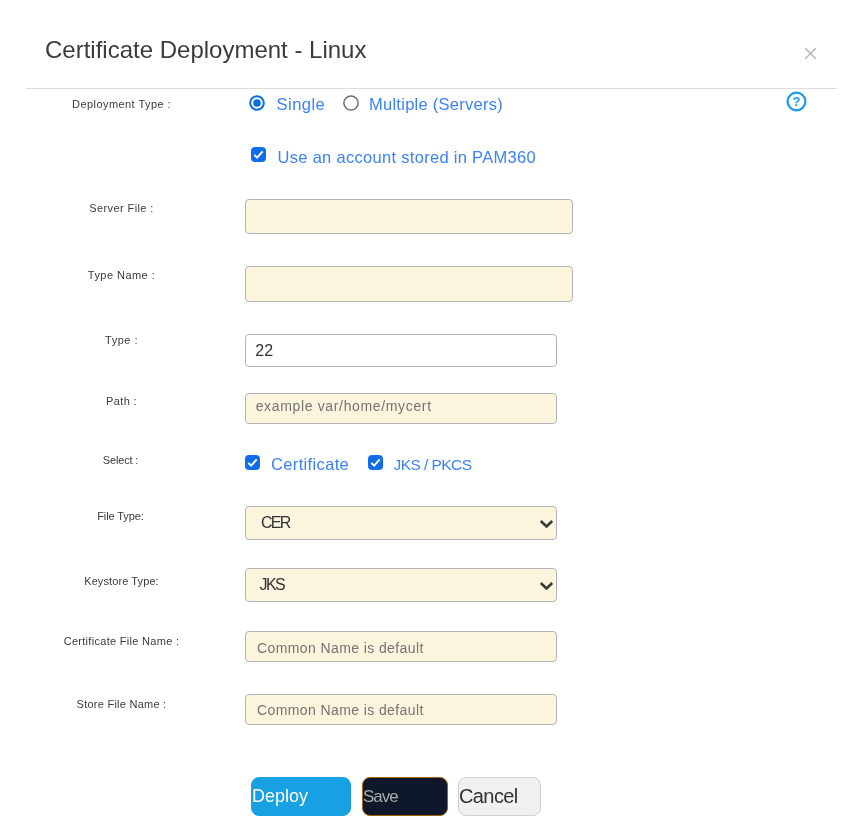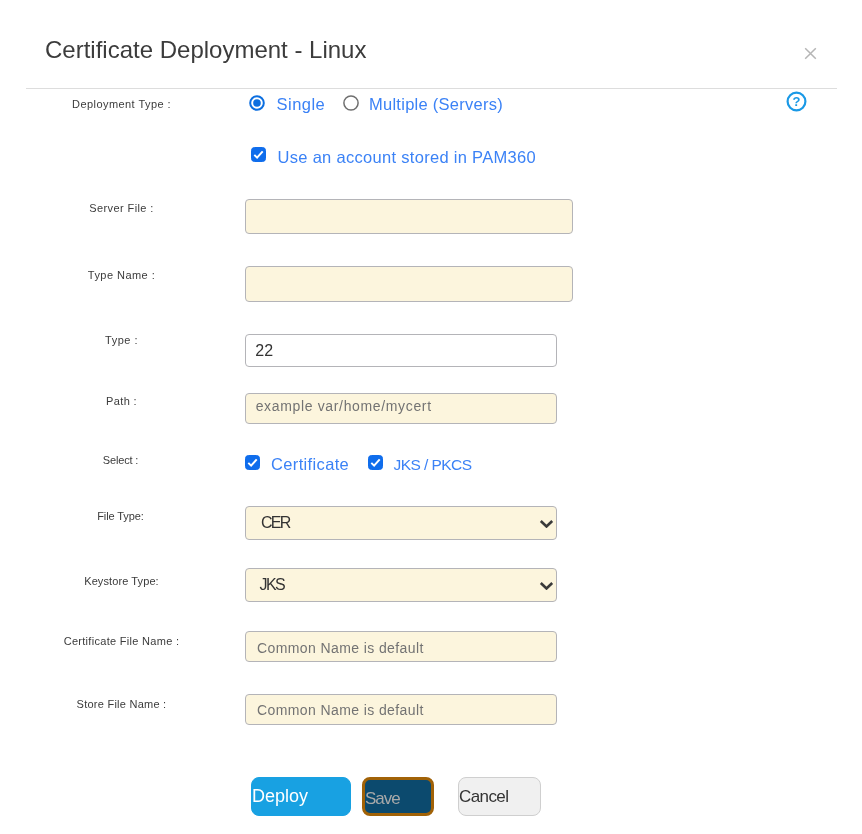--- a/index.html
+++ b/index.html
@@ -86,14 +86,14 @@
 
 <div class="label" style="top:633.4px;letter-spacing:0.3px">Certificate File Name :</div>
 <div class="field" style="left:245px;top:631px;width:312px;height:31px"></div>
 <div class="ph" style="left:257px;top:640.3px;letter-spacing:0.4px">Common Name is default</div>
 
 <div class="label" style="top:695.7px;letter-spacing:0.25px">Store File Name :</div>
 <div class="field" style="left:245px;top:694px;width:312px;height:31px"></div>
 <div class="ph" style="left:257px;top:702.3px;letter-spacing:0.4px">Common Name is default</div>
 
 <div class="btn" style="left:251px;width:100px;background:#18a1e2;color:#fff;border:1px solid #18a1e2">Deploy</div>
-<div class="btn" style="left:362px;width:72px;background:#0c4a6e;color:#a9a9a9;border:3px solid #a16207;font-size:17px;letter-spacing:-1px">Save</div>
-<div class="btn" style="left:458px;width:83px;background:#f0f0f0;color:#333;border:1px solid #cfcfcf;font-size:17px;letter-spacing:-0.6px">Cancel</div>
+<div class="btn" style="left:362px;width:86px;background:#0f172a;color:#a9a9a9;border:1px solid #a16207;font-size:17px;letter-spacing:-1px">Save</div>
+<div class="btn" style="left:458px;width:83px;background:#f0f0f0;color:#333;border:1px solid #cfcfcf;font-size:20px;letter-spacing:-0.6px">Cancel</div>
 
 </body></html>

